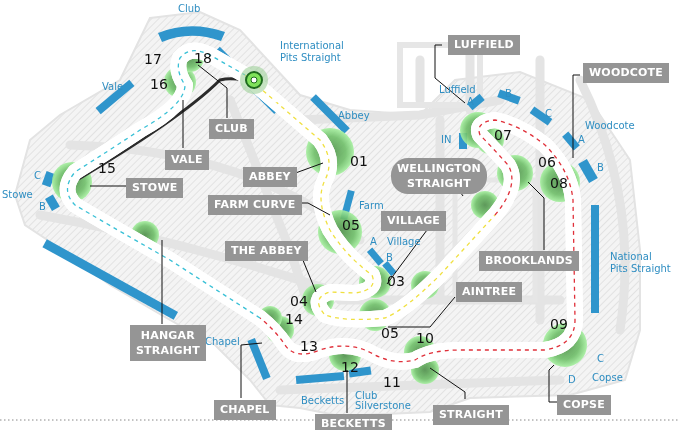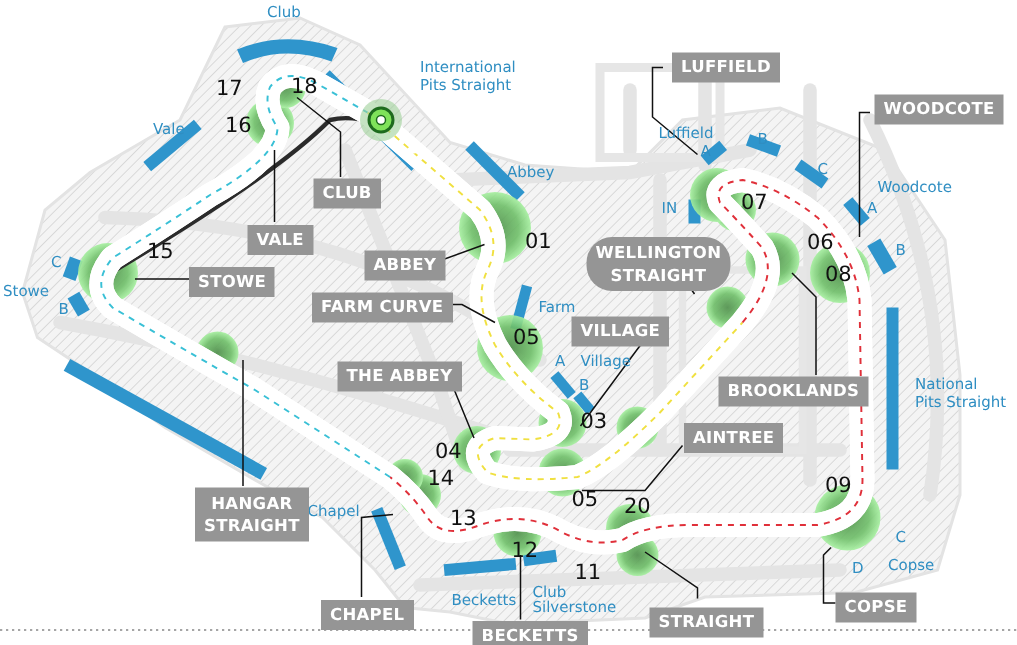--- a/index.html
+++ b/index.html
@@ -139,21 +139,21 @@
 
 <div class="corner-num" style="left:350px;top:155px;">01</div>
 <div class="corner-num" style="left:342px;top:219px;">05</div>
 <div class="corner-num" style="left:387px;top:275px;text-align:center;">03</div>
 <div class="corner-num" style="left:290px;top:295px;text-align:right;">04</div>
 <div class="corner-num" style="left:381px;top:327px;">05</div>
 <div class="corner-num" style="left:538px;top:156px;">06</div>
 <div class="corner-num" style="left:494px;top:129px;">07</div>
 <div class="corner-num" style="left:550px;top:177px;">08</div>
 <div class="corner-num" style="left:550px;top:318px;">09</div>
-<div class="corner-num" style="left:416px;top:332px;">20</div>
+<div class="corner-num" style="left:416px;top:332px;">10</div>
 <div class="corner-num" style="left:383px;top:376px;">11</div>
 <div class="corner-num" style="left:341px;top:361px;">12</div>
 <div class="corner-num" style="left:300px;top:340px;">13</div>
 <div class="corner-num" style="left:285px;top:313px;">14</div>
 <div class="corner-num" style="left:84px;top:162px;margin-left:14px;">15</div>
 <div class="corner-num" style="left:150px;top:78px;">16</div>
 <div class="corner-num" style="left:144px;top:53px;">17</div>
 <div class="corner-num" style="left:194px;top:52px;">18</div>
 
 <div class="stand-label" style="left:178px;top:3px;">Club</div>

